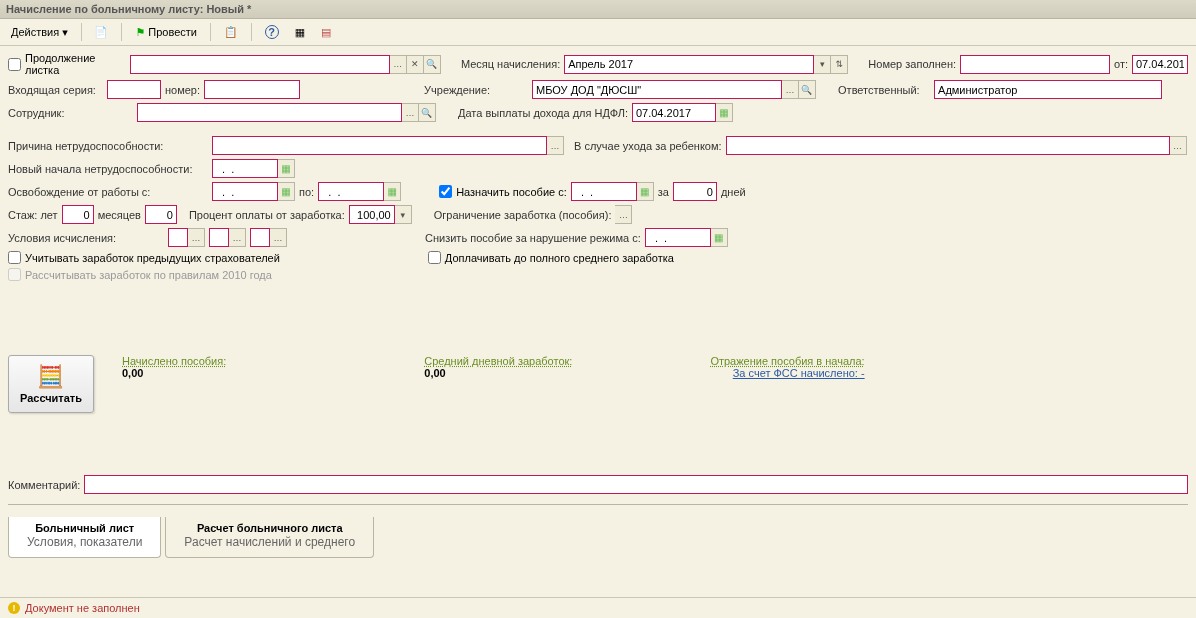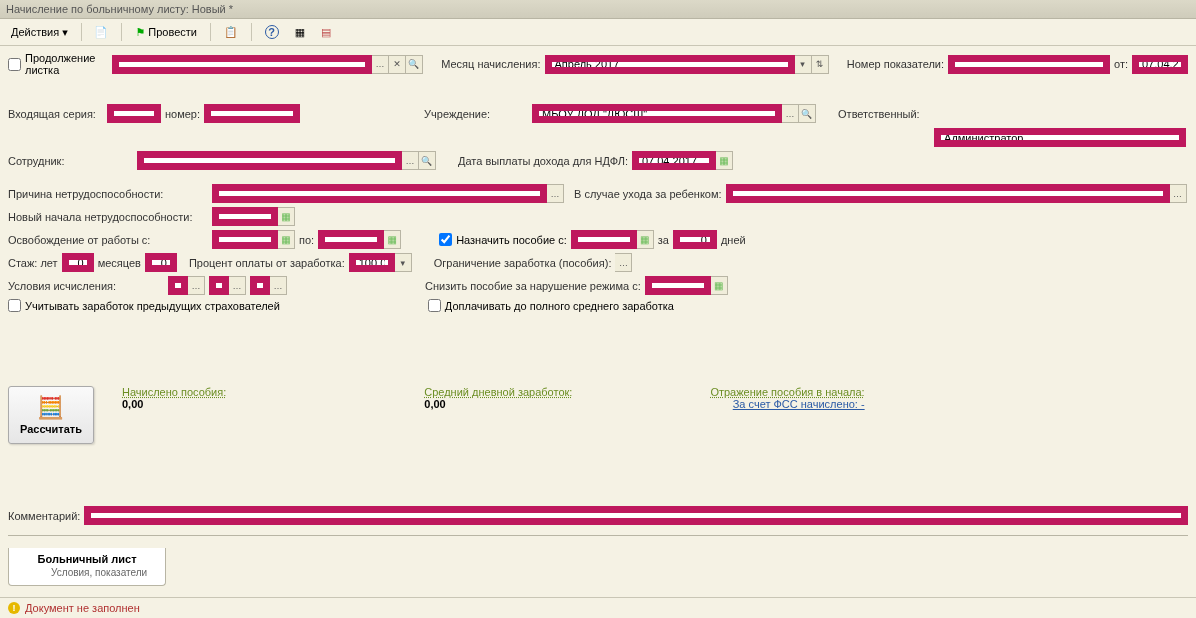--- a/index.html
+++ b/index.html
@@ -9,21 +9,21 @@
   background: #f5f2e4;
   color: #000;
   width: 1196px;
   height: 618px;
   overflow: hidden;
 }
 .titlebar {
   background: linear-gradient(#dcd9c8, #cfccbb);
   border-bottom: 1px solid #b8b5a4;
   padding: 3px 6px;
-  font-weight: normal;
+  font-weight: bold;
   color: #555;
   font-size: 11px;
 }
 .toolbar {
   background: #f5f2e4;
   border-bottom: 1px solid #c9c6b5;
   padding: 3px 4px;
   display: flex;
   align-items: center;
   gap: 2px;
@@ -35,21 +35,21 @@
   border: 1px solid transparent;
   border-radius: 2px;
   cursor: pointer;
   gap: 3px;
 }
 .tsep { width:1px; height:18px; background:#c9c6b5; margin:0 4px; }
 .content { padding: 6px 8px; }
 .row { display:flex; align-items:center; margin-bottom:4px; gap:4px; flex-wrap:nowrap;}
 .lbl { white-space:nowrap; color:#333; }
 input[type=text], .sel {
-  border:7px solid #be185d;
+  border:1px solid #be185d;
   background:#fff;
   height:19px;
   padding:1px 3px;
   font-size:11px;
   font-family:inherit;
 }
 .selwrap { display:inline-flex; }
 .selbtn {
   width:17px; height:19px; border:1px solid #b8b5a4; border-left:none;
   background:#f0edda; cursor:pointer; display:inline-flex;
@@ -71,21 +71,21 @@
   gap:2px; cursor:pointer; font-size:11px; font-weight:bold;
   box-shadow:1px 1px 2px rgba(0,0,0,.15);
 }
 .tabs { display:flex; border-top:1px solid #b8b5a4; padding-top:12px; }
 .tab {
   border:1px solid #b8b5a4; border-top:none; padding:4px 18px 6px 18px;
   background:#f5f2e4; margin-right:4px; border-radius:0 0 4px 4px;
   cursor:pointer; text-align:center; line-height:1.3;
 }
 .tab.active { background:#fff; font-weight:bold; }
-.tab .sub { font-weight:normal; color:#666; font-size:10px; display:block;margin-left:24px;}
+.tab .sub { font-weight:normal; color:#666; font-size:12px; display:block;}
 .statusbar { position:absolute; bottom:0; left:0; right:0; padding:4px 8px;
   background:#f5f2e4; color:#b03030; font-size:11px; display:flex; align-items:center; gap:5px;
   border-top:1px solid #c9c6b5;}
 .warn-icon { width:12px; height:12px; border-radius:50%; background:#e6b800;
   display:inline-flex; align-items:center; justify-content:center; color:#fff; font-size:9px; font-weight:bold;}
 .dimmed { color:#999; }
 </style>
 </head>
 <body>
 
@@ -136,21 +136,21 @@
       <span class="selbtn">🔍</span>
     </div>
     <div style="width:14px"></div>
     <span class="lbl">Месяц начисления:</span>
     <div class="selwrap">
       <input type="text" style="width: 250px;" value="Апрель 2017">
       <span class="selbtn">▾</span>
       <span class="selbtn">⇅</span>
     </div>
     <div style="width:14px"></div>
-    <span class="lbl">Номер показатели:</span>
+    <span class="lbl">Номер заполнен:</span>
     <input type="text" style="width: 168px;">
     <span class="lbl">от:</span>
     <div class="selwrap">
       <input type="text" style="width: 56px;" value="07.04.2017">
     </div>
   </div>
 
   <div class="row">
     <span class="lbl" style="width:95px">Входящая серия:</span>
     <input type="text" style="width: 54px;">
@@ -159,21 +159,21 @@
     <div style="width:116px"></div>
     <span class="lbl" style="width:104px">Учреждение:</span>
     <div class="selwrap">
       <input type="text" style="width: 250px;" value="МБОУ ДОД &quot;ДЮСШ&quot;">
       <span class="selbtn">…</span>
       <span class="selbtn">🔍</span>
     </div>
     <div style="width:14px"></div>
     <span class="lbl" style="width:92px">Ответственный:</span>
     <div class="selwrap">
-      <input type="text" style="width: 252px; margin-top: 48px;" value="Администратор">
+      <input type="text" style="width: 228px;" value="Администратор">
     </div>
   </div>
 
   <div class="row">
     <span class="lbl" style="width:125px">Сотрудник:</span>
     <div class="selwrap">
       <input type="text" style="width: 265px;">
       <span class="selbtn">…</span>
       <span class="selbtn">🔍</span>
     </div>
@@ -277,20 +277,26 @@
       <input type="checkbox" style="">
       <span>Учитывать заработок предыдущих страхователей</span>
     </label>
     <div style="width:140px"></div>
     <label class="chk">
       <input type="checkbox" style="">
       <span>Доплачивать до полного среднего заработка</span>
     </label>
   </div>
 
+  <div class="row">
+    <label class="chk dimmed">
+      <input type="checkbox" disabled="" style="">
+      <span>Рассчитывать заработок по правилам 2010 года</span>
+    </label>
+  </div>
 
   <div style="height:70px"></div>
 
   <div class="row" style="align-items:flex-start">
     <div class="calcbtn">
       <span style="font-size:22px">🧮</span>
       <span>Рассчитать</span>
     </div>
     <div style="width:20px"></div>
     <div>
@@ -316,19 +322,23 @@
     <input type="text" style="flex: 1 1 0%; width: 1060px;">
   </div>
 
   <div style="height:6px"></div>
 
   <div class="tabs">
     <div class="tab active">
       <span>Больничный лист</span>
       <span class="sub">Условия, показатели</span>
     </div>
+    <div class="tab">
+      <span style="font-weight:bold">Расчет больничного листа</span>
+      <span class="sub">Расчет начислений и среднего</span>
+    </div>
   </div>
 </div>
 
 <div class="statusbar">
   <span class="warn-icon">!</span>
   <span>Документ не заполнен</span>
 </div>
 
 </body></html>

